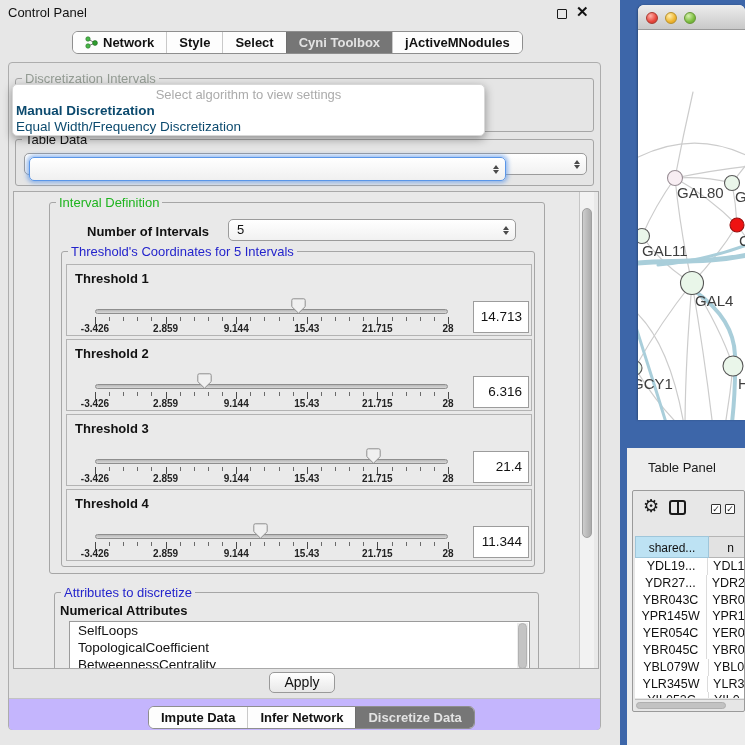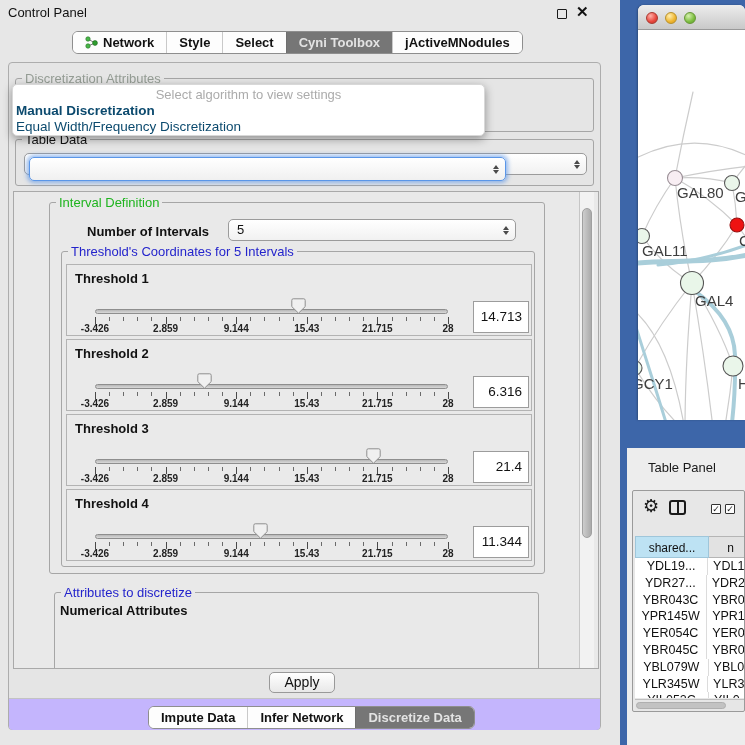--- a/index.html
+++ b/index.html
@@ -136,21 +136,21 @@
           <span>Cyni Toolbox</span>
         </div>
         <div class="seg">
           <span>jActiveMNodules</span>
         </div>
       </div>
 
     <div id="outer-panel">
 
       <div id="alg-group" class="group">
-        <span id="alg-label" class="group-label">Discretization Attributes</span>
+        <span id="alg-label" class="group-label">Discretization Intervals</span>
       </div>
 
       <div id="focused-combo">
         <span class="stepper">
             <span class="tri-up"></span>
             <span class="tri-dn"></span>
           </span>
       </div>
 
       <div id="td-group" class="group">
@@ -339,20 +339,30 @@
                     </svg></div>
                   <div class="vbox">11.344</div>
                 </div>
               </div>
           </div>
         </div>
 
         <div id="attr-group" class="group">
           <span class="group-label blue">Attributes to discretize</span>
           <span id="attr-sub">Numerical Attributes</span>
+          <div id="attr-list">
+            <div id="attr-items">
+                <div class="attr-item">SelfLoops</div>
+                <div class="attr-item">TopologicalCoefficient</div>
+                <div class="attr-item">BetweennessCentrality</div>
+              </div>
+            <div id="attr-vscroll">
+                <div id="attr-vthumb"></div>
+              </div>
+          </div>
         </div>
 
         <div id="v-scrollbar">
           <div id="v-thumb"></div>
         </div>
       </div>
 
       <div id="apply-btn">Apply</div>
 
       <div id="bottom-strip">

